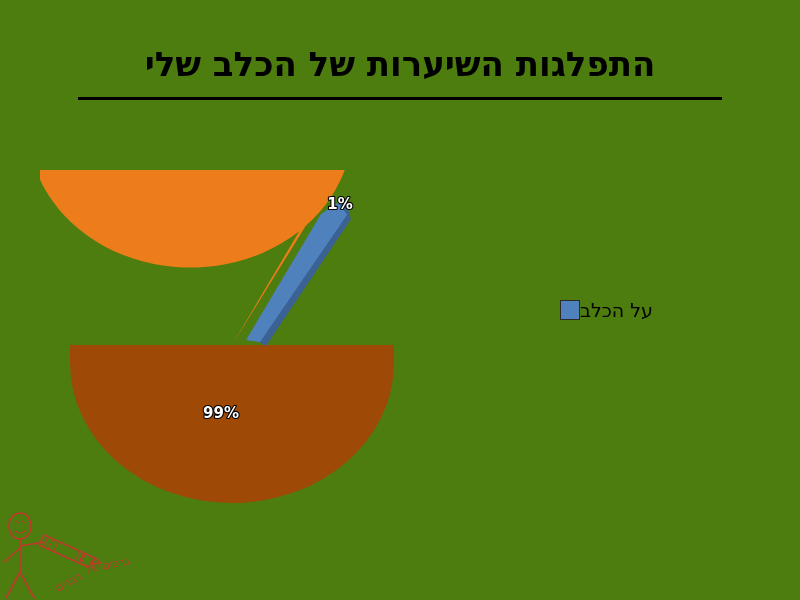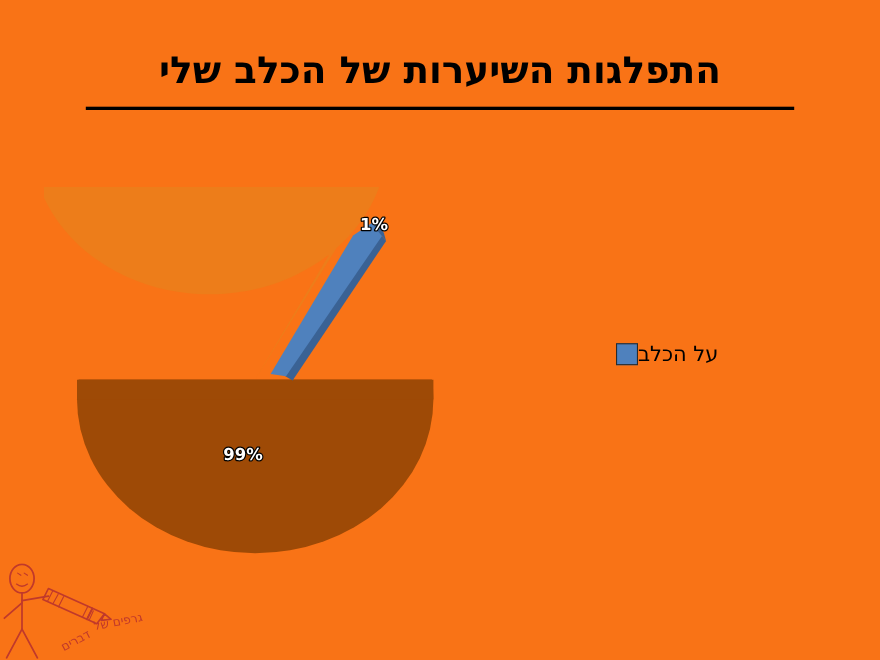--- a/index.html
+++ b/index.html
@@ -5,21 +5,21 @@
 <style>
   html, body {
     margin: 0;
     padding: 0;
     background: #ffffff;
   }
   #canvas {
     position: relative;
     width: 800px;
     height: 600px;
-    background: #f97316;
+    background: #4d7c0f;
     overflow: hidden;
     font-family: "DejaVu Sans", "Liberation Sans", sans-serif;
   }
 
   
   #chart-title {
     position: absolute;
     left: 0;
     right: 0;
     top: 46px;
@@ -60,21 +60,21 @@
     paint-order: stroke fill;
     stroke: #000000;
     stroke-width: 2.2px;
     stroke-linejoin: round;
   }
 
   
   #legend {
     position: absolute;
     left: 560px;
-    top: 300px;
+    top: 288px;
     width: 180px;
     direction: rtl;
   }
   .legend-row {
     display: flex;
     flex-direction: row-reverse;
     align-items: center;
     justify-content: flex-start;
     height: 44px;
     padding-right: 6px;

